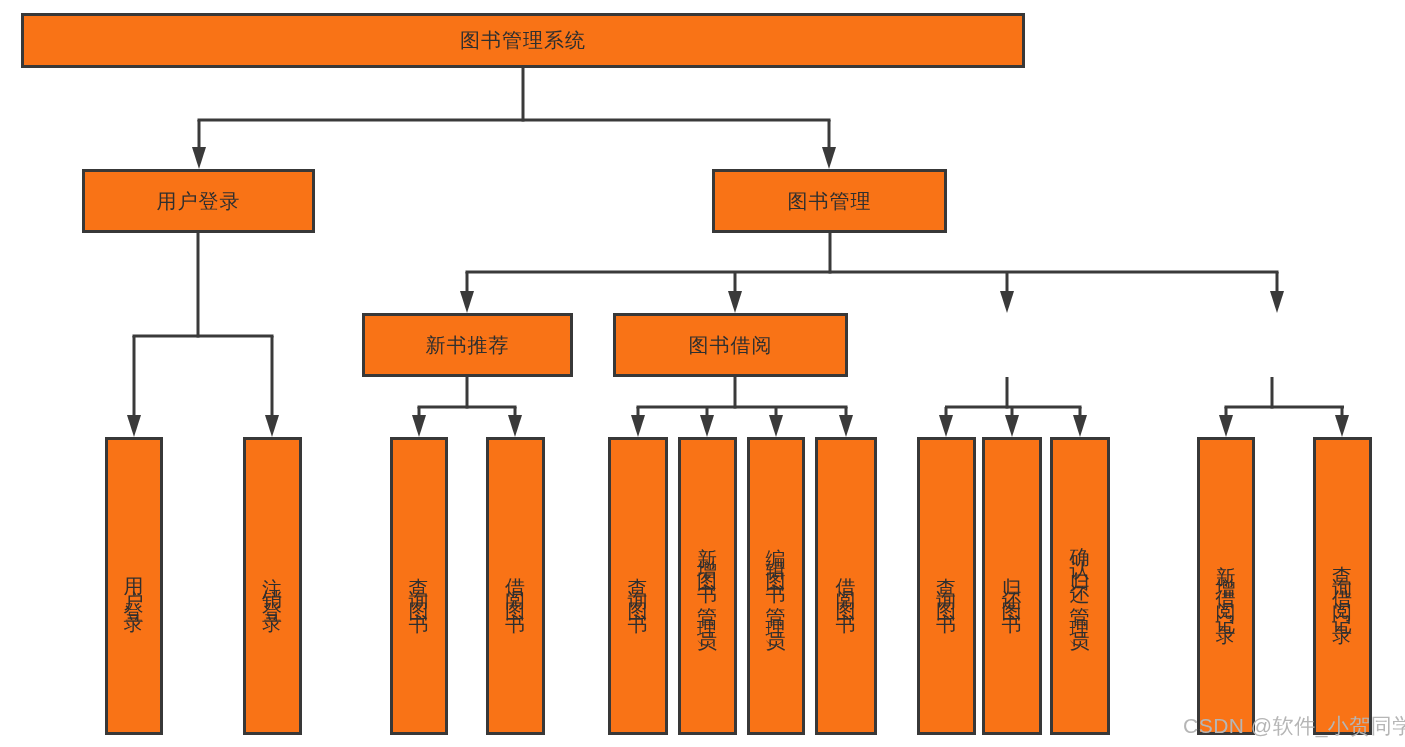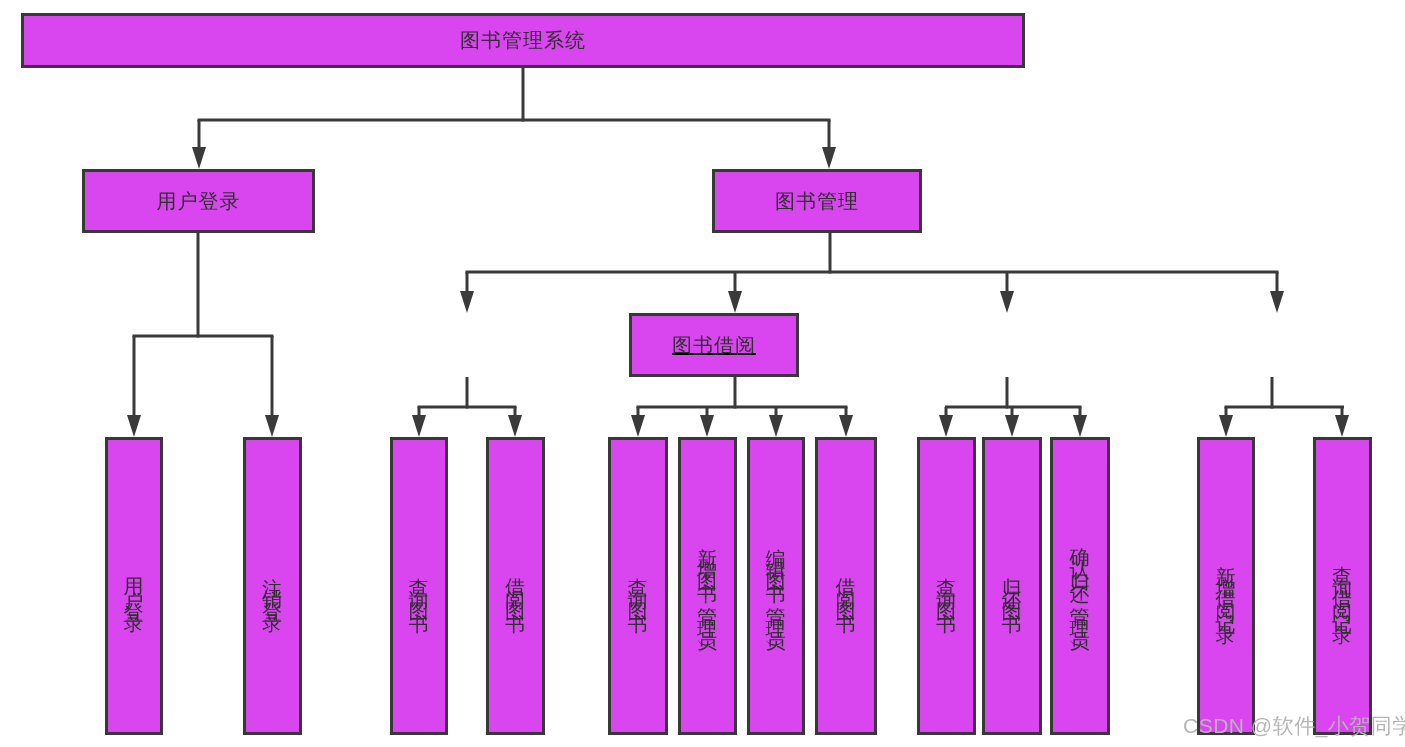--- a/index.html
+++ b/index.html
@@ -25,21 +25,21 @@
     stroke: #3a3a3a;
     stroke-width: 3;
   }
   svg.edges polygon {
     fill: #3a3a3a;
     stroke: none;
   }
   .box {
     position: absolute;
     box-sizing: border-box;
-    background: #d946ef;
+    background: #f97316;
     border: 3px solid #383838;
     display: flex;
     align-items: center;
     justify-content: center;
     z-index: 2;
   }
   .hlabel {
     font-size: 20px;
     color: #2f2f2f;
     letter-spacing: 1px;
@@ -59,23 +59,23 @@
     top: 712px;
     font-size: 21px;
     color: #b6b6b6;
     letter-spacing: 0.5px;
     z-index: 6;
     white-space: nowrap;
   }
   
   .n-root  { left: 21px;   top: 13px;  width: 1004px; height: 55px; }
   .n-l2-0  { left: 82px;   top: 169px; width: 233px;  height: 64px; }
-  .n-l2-1  { left: 712px;  top: 169px; width: 210px;  height: 64px; }
+  .n-l2-1  { left: 712px;  top: 169px; width: 235px;  height: 64px; }
   .n-l3-0  { left: 362px;  top: 313px; width: 211px;  height: 64px; }
-  .n-l3-1  { left: 629px;  top: 313px; width: 170px;  height: 64px; text-decoration: underline; }
+  .n-l3-1  { left: 613px;  top: 313px; width: 235px;  height: 64px; }
   .n-l3-2  { left: 902px;  top: 313px; width: 210px;  height: 64px; }
   .n-l3-3  { left: 1167px; top: 313px; width: 210px;  height: 64px; }
   .leaf    { top: 437px; height: 298px; }
   .n-lf-0  { left: 105px;  width: 58px; }
   .n-lf-1  { left: 243px;  width: 59px; }
   .n-lf-2  { left: 390px;  width: 58px; }
   .n-lf-3  { left: 486px;  width: 59px; }
   .n-lf-4  { left: 608px;  width: 60px; }
   .n-lf-5  { left: 678px;  width: 59px; }
   .n-lf-6  { left: 747px;  width: 58px; }
@@ -171,20 +171,23 @@
     <span class="hlabel">图书管理系统</span>
   </div>
 
   <div class="box n-l2-0">
     <span class="hlabel">用户登录</span>
   </div>
   <div class="box n-l2-1">
     <span class="hlabel">图书管理</span>
   </div>
 
+  <div class="box n-l3-0">
+    <span class="hlabel">新书推荐</span>
+  </div>
   <div class="box n-l3-1">
     <span class="hlabel">图书借阅</span>
   </div>
 
   <div class="box leaf n-lf-0">
     <span class="vlabel">用户登录</span>
   </div>
   <div class="box leaf n-lf-1">
     <span class="vlabel">注销登录</span>
   </div>

